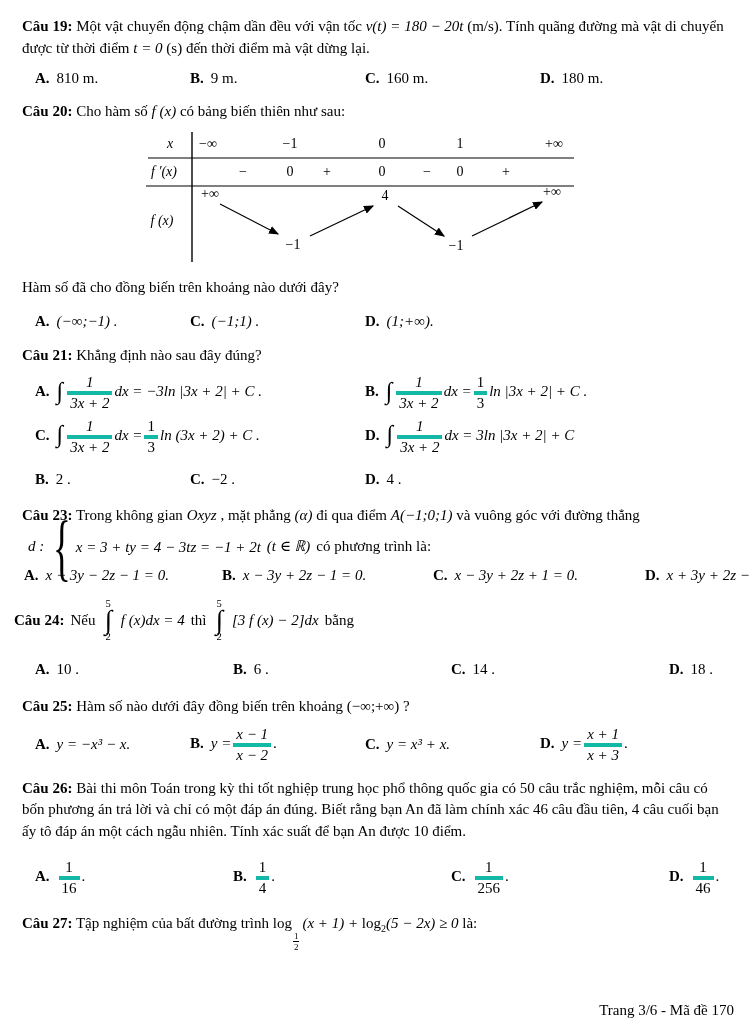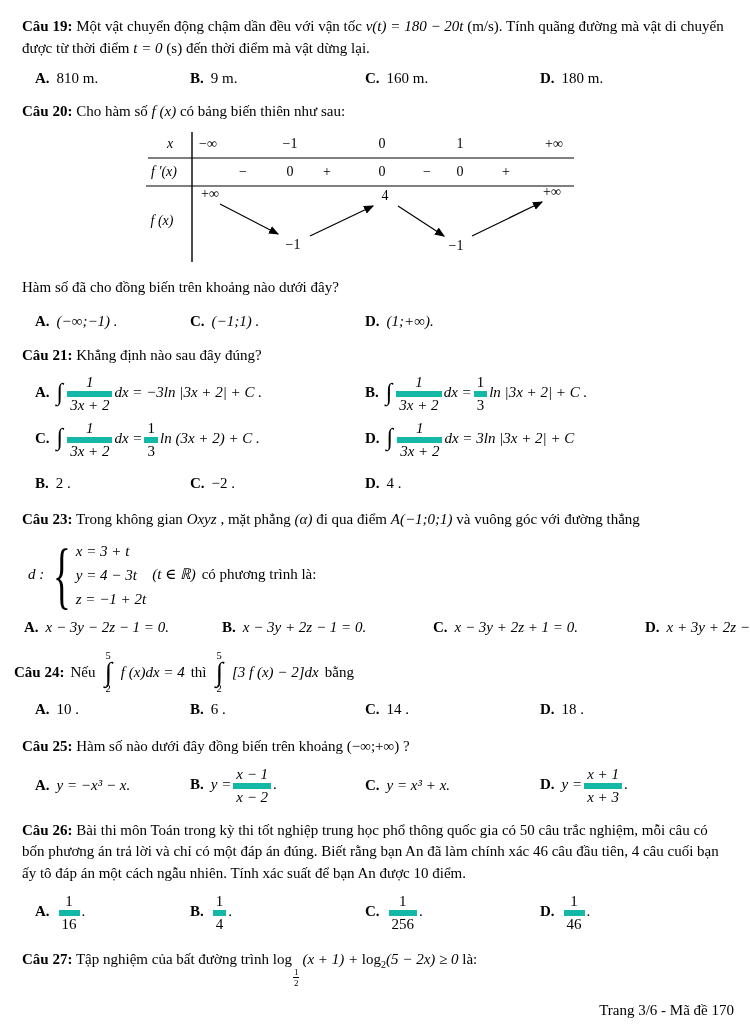--- a/index.html
+++ b/index.html
@@ -13,41 +13,41 @@
   b,.ol{font-weight:bold;}
   .m{font-style:italic;}
   .qhead{margin:8px;}
   .opts{display:grid;grid-template-columns:155px 175px 175px auto;padding-left:21px;align-items:center;}
   .opts-wide{display:grid;grid-template-columns:170px 183px 184px auto;padding-left:10px;align-items:center;gap:28px;}
   .opts2{display:grid;grid-template-columns:330px auto;row-gap:6px;padding-left:21px;align-items:center;}
   .opt{white-space:nowrap;}
   .ol{margin-right:7px;}
   .frac{display:inline-flex;flex-direction:column;vertical-align:middle;text-align:center;line-height:1.12;margin:0 2px;}
   .frac .nu,.frac .de{display:block;padding:0 3px;}
-  .frac .de{border-top:6px solid #14b8a6;}
+  .frac .de{border-top:4px solid #14b8a6;}
   .frac.mi .nu,.frac.mi .de{font-style:italic;}
   .int{font-size:24px;vertical-align:middle;position:relative;top:-2px;margin-right:2px;}
   .bint{display:inline-flex;flex-direction:column;align-items:center;line-height:1;vertical-align:middle;margin:0 3px;}
   .bint .s{font-size:27px;line-height:0.85;}
   .bint .t,.bint .b{font-size:10.5px;}
   .q24line{display:flex;align-items:center;gap:6px;}
   .sys{display:flex;align-items:center;gap:6px;margin:4px 0 6px 14px;}
   .brace{font-size:74px;font-weight:400;line-height:0;transform:scaleX(0.5);display:inline-block;margin:0 -10px 0 -6px;}
-  .eqs{display:flex;flex-direction:column;line-height:24px;font-style:italic;}
+  .eqs{display:flex;line-height:24px;font-style:italic;}
   .lsub{display:inline-flex;flex-direction:column;align-items:center;font-size:9px;line-height:1.15;vertical-align:-11px;margin:0 3px 0 1px;}
   .lsub .d{border-top:1px solid #000;padding:0 1px;}
   sub{font-size:10px;}
   
   .bbt{position:relative;width:462px;height:132px;margin:6px 0 0 116px;font-size:14px;}
   .bbt svg{position:absolute;left:0;top:0;}
   .bbt .lab{position:absolute;transform:translate(-50%,-50%);white-space:nowrap;}
   .bbt .it{font-style:italic;}
   .footer{position:absolute;top:1000px;right:16px;}
   .mt12{margin-top:12px;}.mt14{margin-top:14px;}.mt16{margin-top:16px;}
-  .mt6{margin-top:6px;}.mt8{margin-top:4px;}
+  .mt6{margin-top:6px;}.mt8{margin-top:16px;gap:43px;}
 </style>
 </head>
 <body>
 
 <div class="page">
 
   <div class="q">
     <p class="qhead">
       <b>Câu 19:</b>
       <span>Một vật chuyển động chậm dần đều với vận tốc</span>

